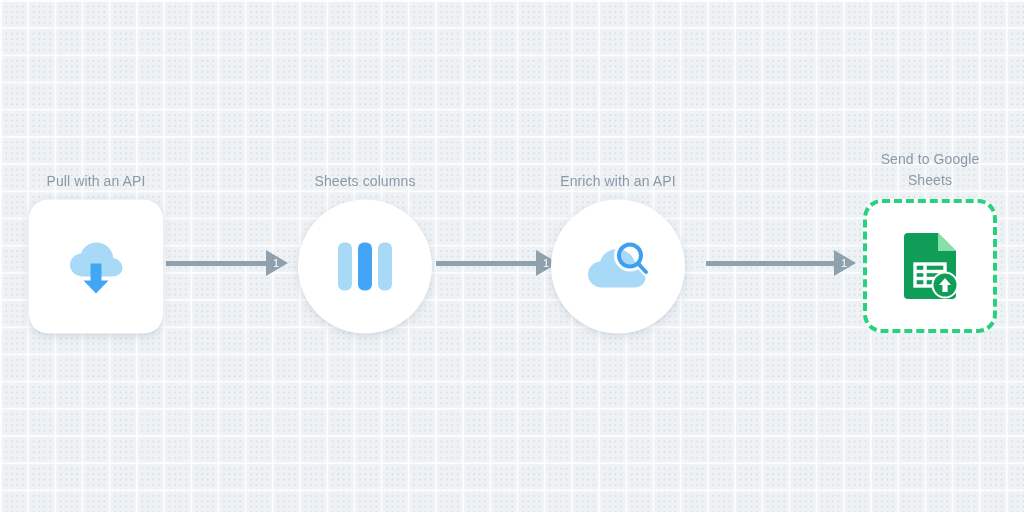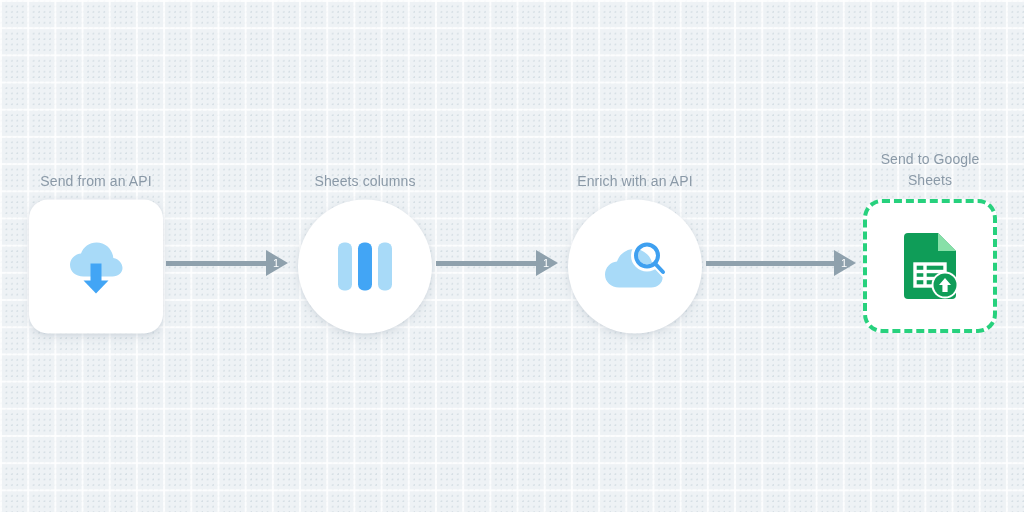--- a/index.html
+++ b/index.html
@@ -129,42 +129,42 @@
   </div>
 
   <div class="connector" style="left:706px; top:263px; width:150px;">
     <div class="conn-line"></div>
     <div class="conn-head">
       <span class="conn-num">1</span>
     </div>
   </div>
 
   <div class="node" style="left:96px; top:252px;">
-    <div class="node-label">Send from an API</div>
+    <div class="node-label">Pull with an API</div>
     <div class="shape square">
       <svg width="62" height="62" viewBox="0 0 62 62">
         <path d="M18.5 41 C10.5 41 5 36 5 29.5 C5 23.5 9.8 18.6 16 18.1 C18.2 11.6 24.4 7 31.6 7 C40.4 7 47.6 13.8 48.3 22.4 C54 23.4 57.5 27.8 57.5 32.6 C57.5 37.4 53.3 41 47.5 41 Z" fill="#a8daf8"></path>
         <rect x="25.5" y="28" width="11" height="20" fill="#42a5f5"></rect>
         <path d="M18.5 45 L43.5 45 L31 58 Z" fill="#42a5f5"></path>
       </svg>
     </div>
   </div>
 
   <div class="node" style="left:365px; top:252px;">
     <div class="node-label">Sheets columns</div>
     <div class="shape circle">
       <svg width="62" height="62" viewBox="0 0 62 62">
         <rect x="4" y="7" width="14" height="48" rx="6" fill="#a8daf8"></rect>
         <rect x="24" y="7" width="14" height="48" rx="6" fill="#42a5f5"></rect>
         <rect x="44" y="7" width="14" height="48" rx="6" fill="#a8daf8"></rect>
       </svg>
     </div>
   </div>
 
-  <div class="node" style="left:635px; top:252px;justify-content:center;">
+  <div class="node" style="left:618px; top:252px;justify-content:center;">
     <div class="node-label">Enrich with an API</div>
     <div class="shape circle">
       <svg width="64" height="58" viewBox="0 0 64 58">
         <path d="M16 50 C8 50 2 44.4 2 37 C2 30.2 7.2 24.6 14 24 C16.4 16.6 23.2 11.4 31.2 11.4 C41 11.4 49 19 49.8 28.8 C55.6 30 59.6 34.6 59.6 40 C59.6 45.6 54.8 50 48.4 50 Z" fill="#a8daf8"></path>
         <circle cx="44" cy="18" r="12.5" fill="none" stroke="#ffffff" stroke-width="7"></circle>
         <line x1="53" y1="27.5" x2="62" y2="37" stroke="#ffffff" stroke-width="7" stroke-linecap="round"></line>
         <circle cx="44" cy="18" r="11" fill="none" stroke="#3fa0f0" stroke-width="4"></circle>
         <line x1="52.5" y1="26.5" x2="60" y2="34.5" stroke="#3fa0f0" stroke-width="4" stroke-linecap="round"></line>
       </svg>
     </div>

